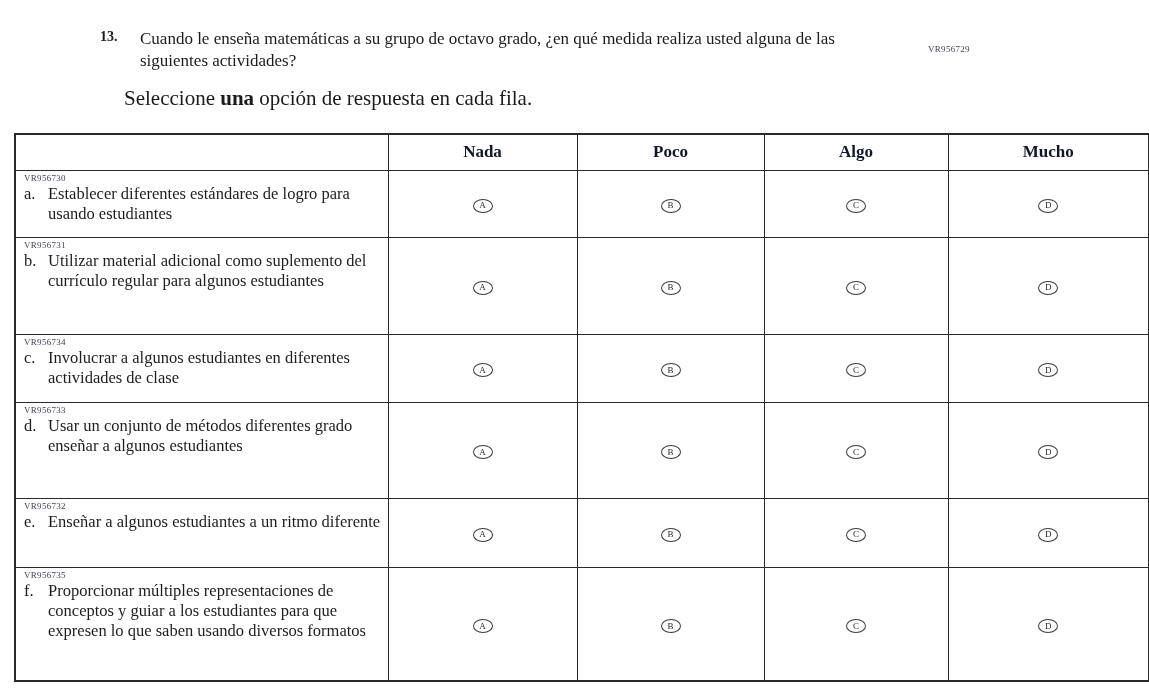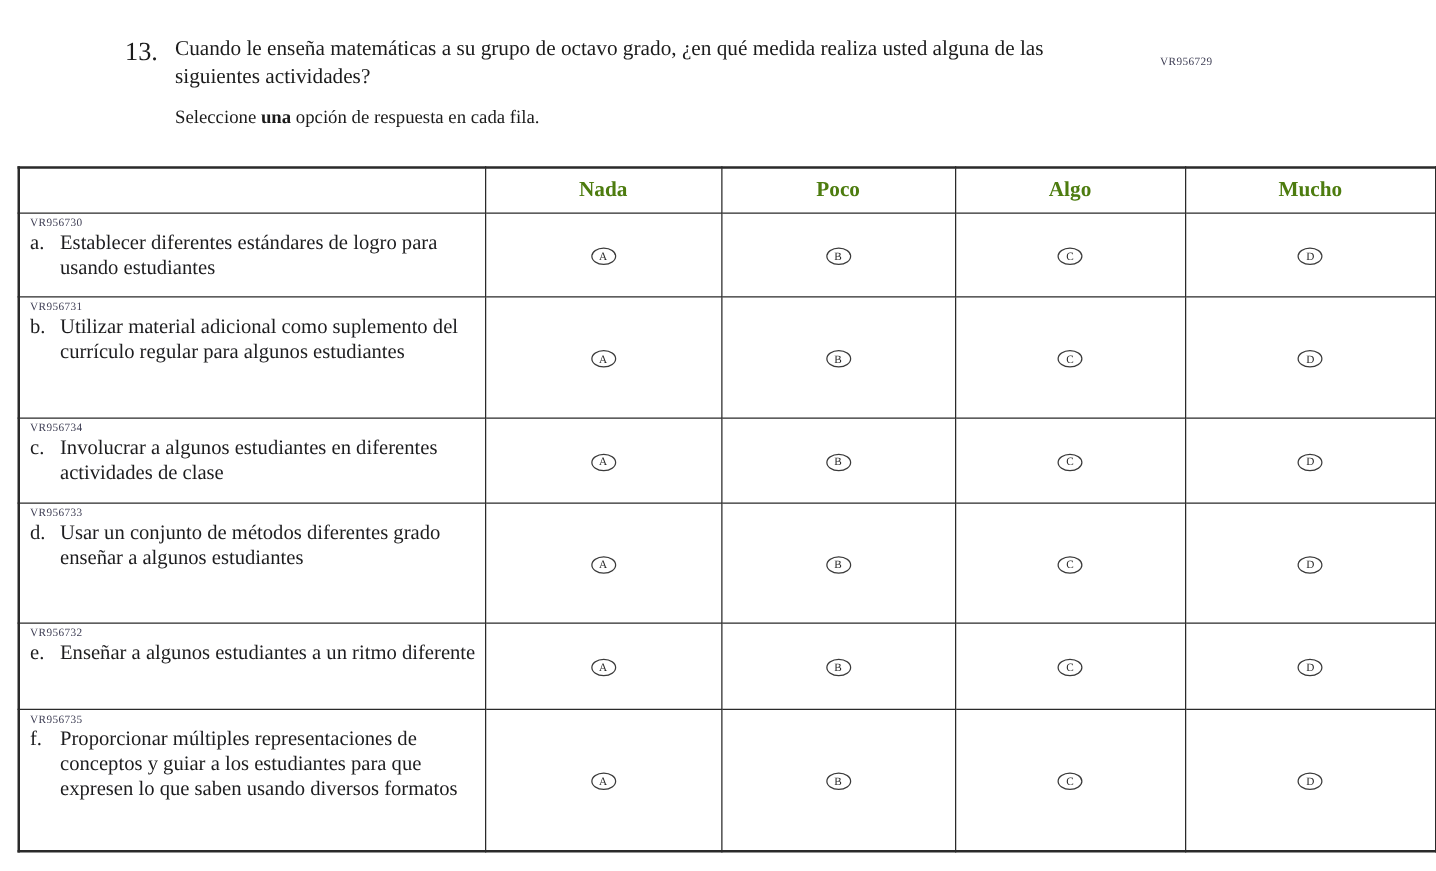--- a/index.html
+++ b/index.html
@@ -19,36 +19,36 @@
     color: #3f3f55;
     margin-top: 32px;
   }
   .question-block {
     position: absolute;
     left: 100px; top: 28px;
     width: 800px;
     display: flex;
   }
   .q-number {
-    font-weight: normal;
+    font-weight: bold;
     width: 40px;
     flex: 0 0 40px;
-    font-size: 21px;
+    font-size: 14px;
     line-height: 1.3;
   }
   .q-text {
     flex: 1;
     font-size: 17px;
     line-height: 1.3;
     max-width: 752px;
   }
   .directions {
     position: absolute;
-    left: 140px; top: 86px;
-    font-size: 15px;
+    left: 124px; top: 86px;
+    font-size: 21px;
   }
   .directions b { font-weight: bold; }
 
   table.matrix {
     position: absolute;
     left: 14px; top: 133px;
     width: 1134px;
     border-collapse: collapse;
     table-layout: fixed;
   }
@@ -56,21 +56,21 @@
     border: 1.6px solid #2a2a2a;
   }
   table.matrix { border-width: 2px; }
   thead th {
     height: 36px;
     font-size: 17px;
     font-weight: bold;
     text-align: center;
     vertical-align: middle;
     border-bottom: 5px double #2a2a2a;
-    color: #4d7c0f;
+    color: #0f172a;
   }
   tbody tr:nth-child(1) { height: 67px; }
   tbody tr:nth-child(2) { height: 97px; }
   tbody tr:nth-child(3) { height: 68px; }
   tbody tr:nth-child(4) { height: 96px; }
   tbody tr:nth-child(5) { height: 69px; }
   tbody tr:nth-child(6) { height: 114px; margin-top: 40px; }
 
   td.stmt-cell {
     vertical-align: top;

